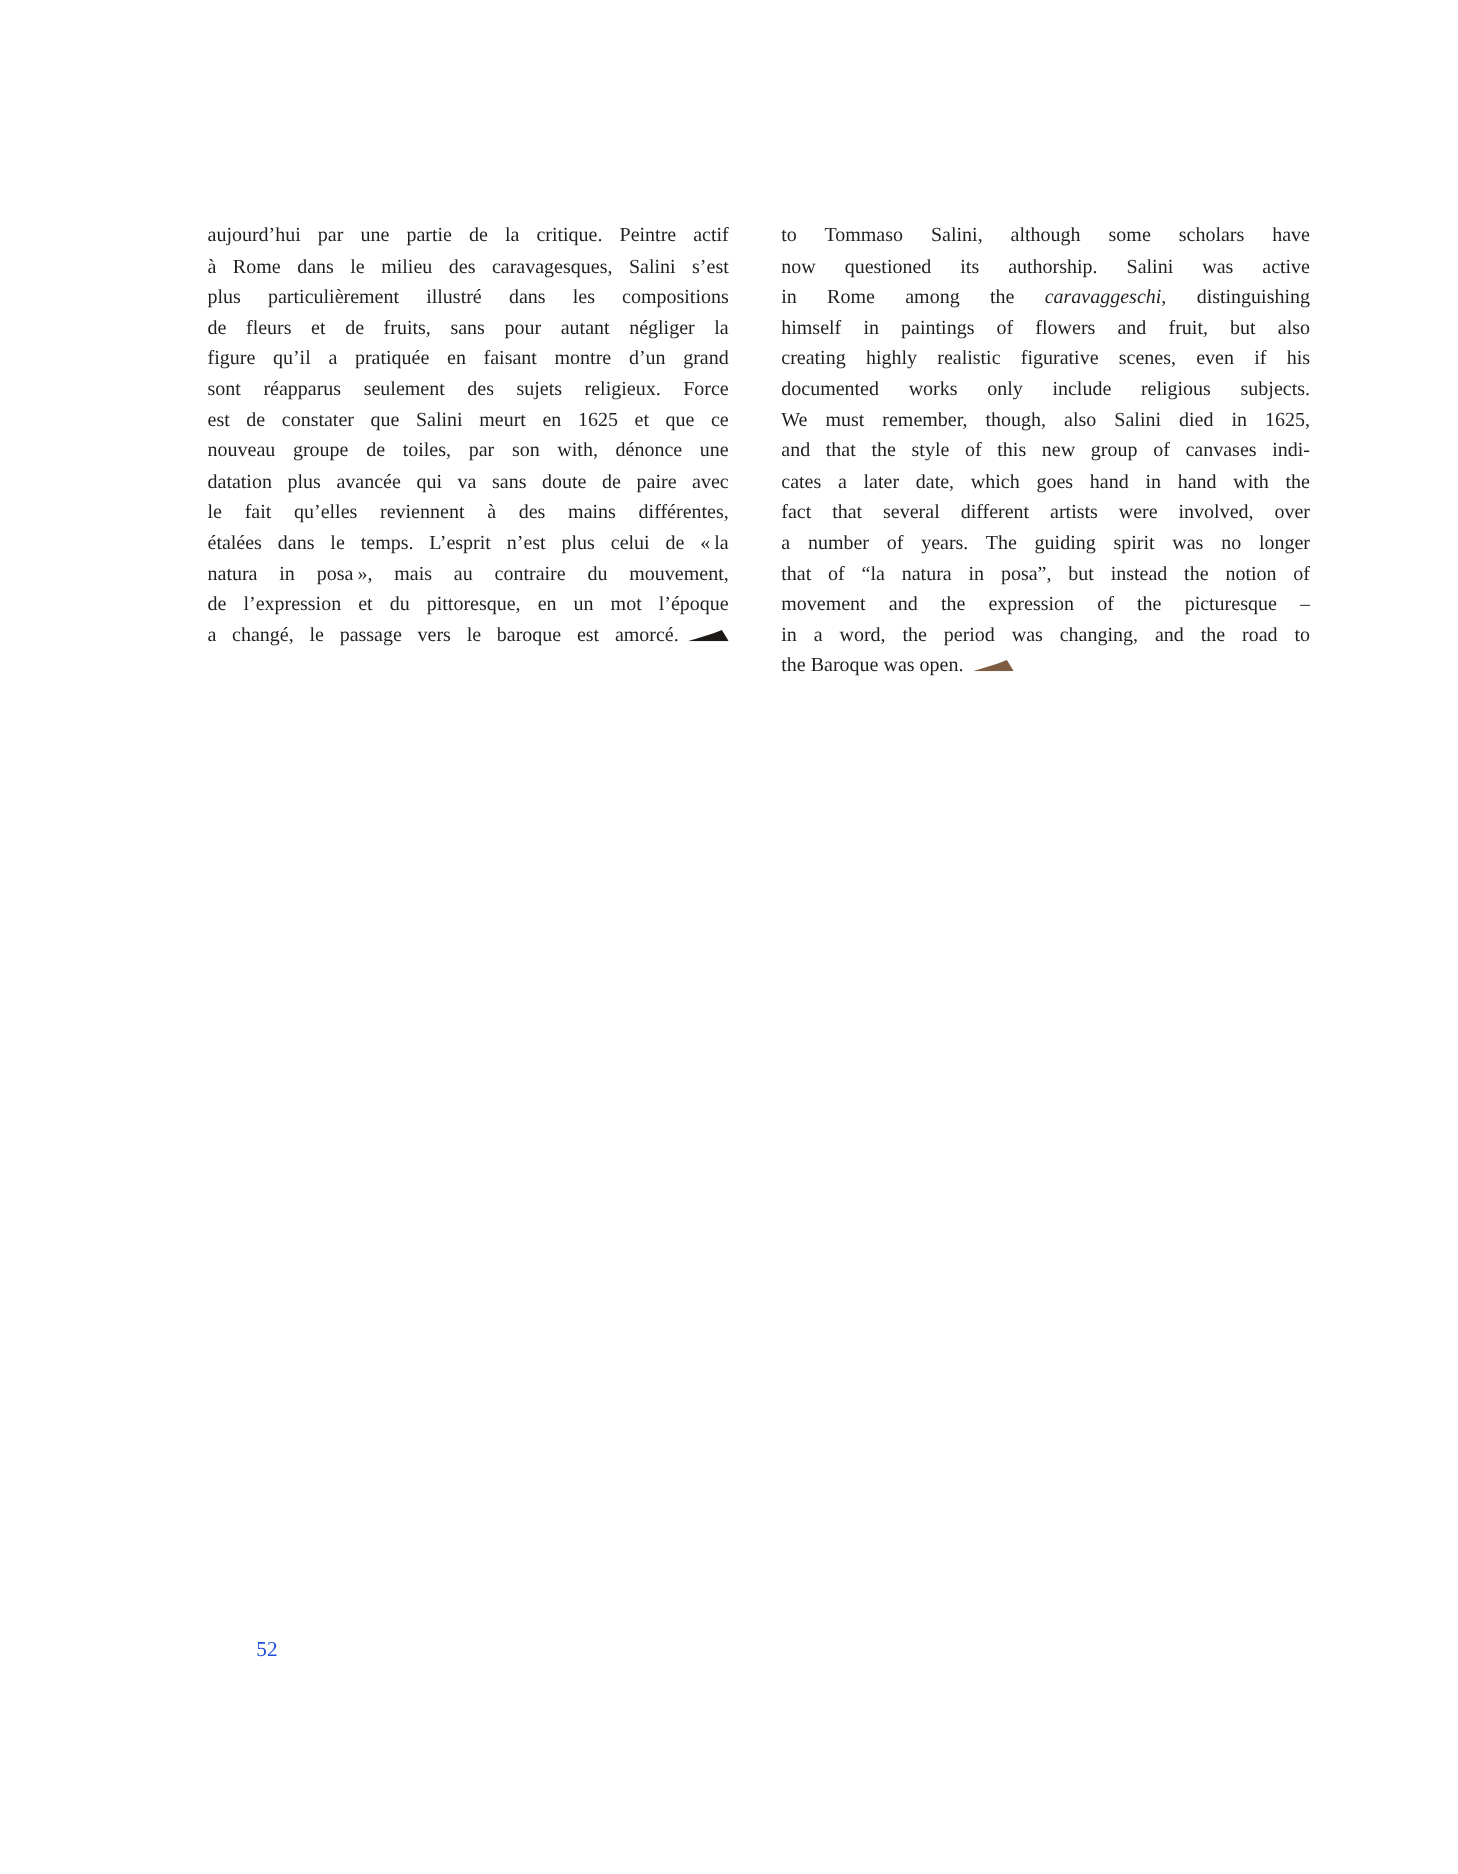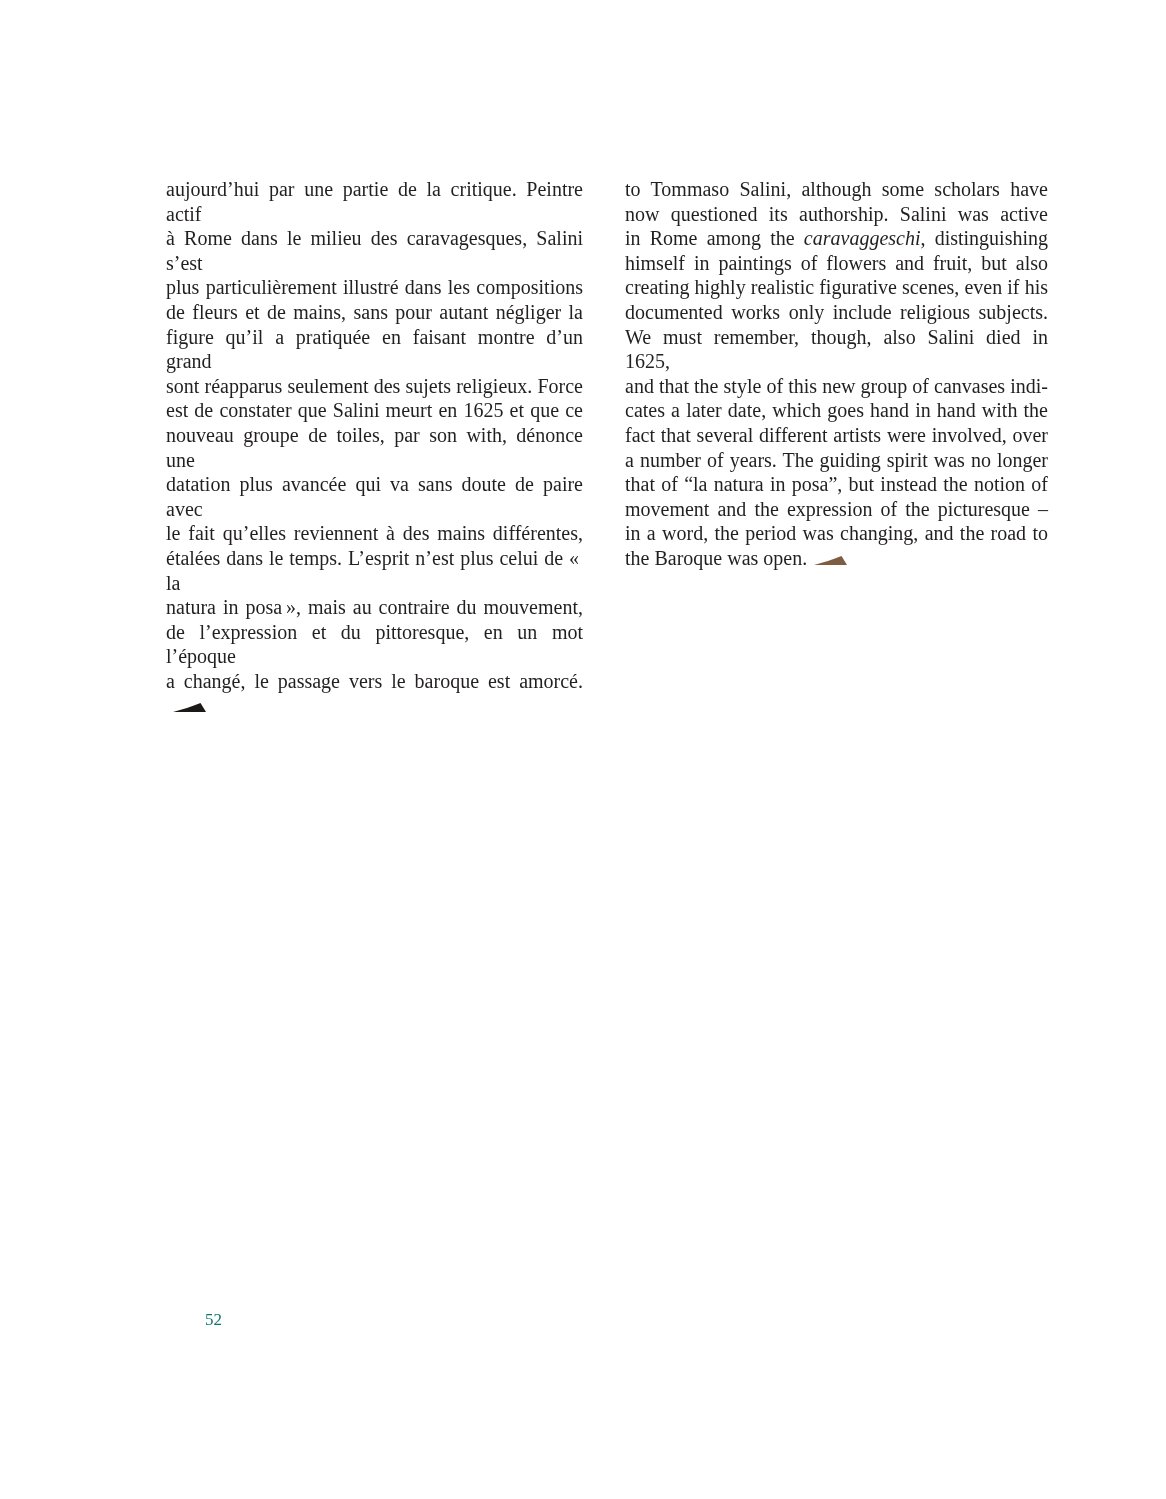--- a/index.html
+++ b/index.html
@@ -15,21 +15,21 @@
     font-family: "Liberation Serif", "DejaVu Serif", serif;
     color: #221f1f;
   }
   .page {
     position: absolute;
     inset: 0;
   }
   .column {
     position: absolute;
     top: 177px;
-    font-size: 20px;
+    font-size: 16px;
     line-height: 24.6px;
   }
   #col-french {
     left: 166px;
     width: 417px;
   }
   #col-english {
     left: 625px;
     width: 423px;
   }
@@ -47,32 +47,32 @@
     display: inline-block;
     vertical-align: 0px;
     margin-left: 7px;
   }
   .page-number {
     position: absolute;
     left: 205px;
     top: 1309px;
     font-size: 17px;
     line-height: 22px;
-    color: #0f766e;
+    color: #1d4ed8;
   }
 </style>
 </head>
 <body>
 
 <div class="page">
   <div id="col-french" class="column">
       <div class="line">aujourd’hui par une partie de la critique. Peintre actif</div>
       <div class="line">à Rome dans le milieu des caravagesques, Salini s’est</div>
       <div class="line">plus particulièrement illustré dans les compositions</div>
-      <div class="line">de fleurs et de mains, sans pour autant négliger la</div>
+      <div class="line">de fleurs et de fruits, sans pour autant négliger la</div>
       <div class="line">figure qu’il a pratiquée en faisant montre d’un grand</div>
       <div class="line">sont réapparus seulement des sujets religieux. Force</div>
       <div class="line">est de constater que Salini meurt en 1625 et que ce</div>
       <div class="line">nouveau groupe de toiles, par son with, dénonce une</div>
       <div class="line">datation plus avancée qui va sans doute de paire avec</div>
       <div class="line">le fait qu’elles reviennent à des mains différentes,</div>
       <div class="line">étalées dans le temps. L’esprit n’est plus celui de « la</div>
       <div class="line">natura in posa », mais au contraire du mouvement,</div>
       <div class="line">de l’expression et du pittoresque, en un mot l’époque</div>
       <div class="line">a changé, le passage vers le baroque est amorcé.<svg class="wedge" width="33" height="9" viewBox="0 0 33 9">

